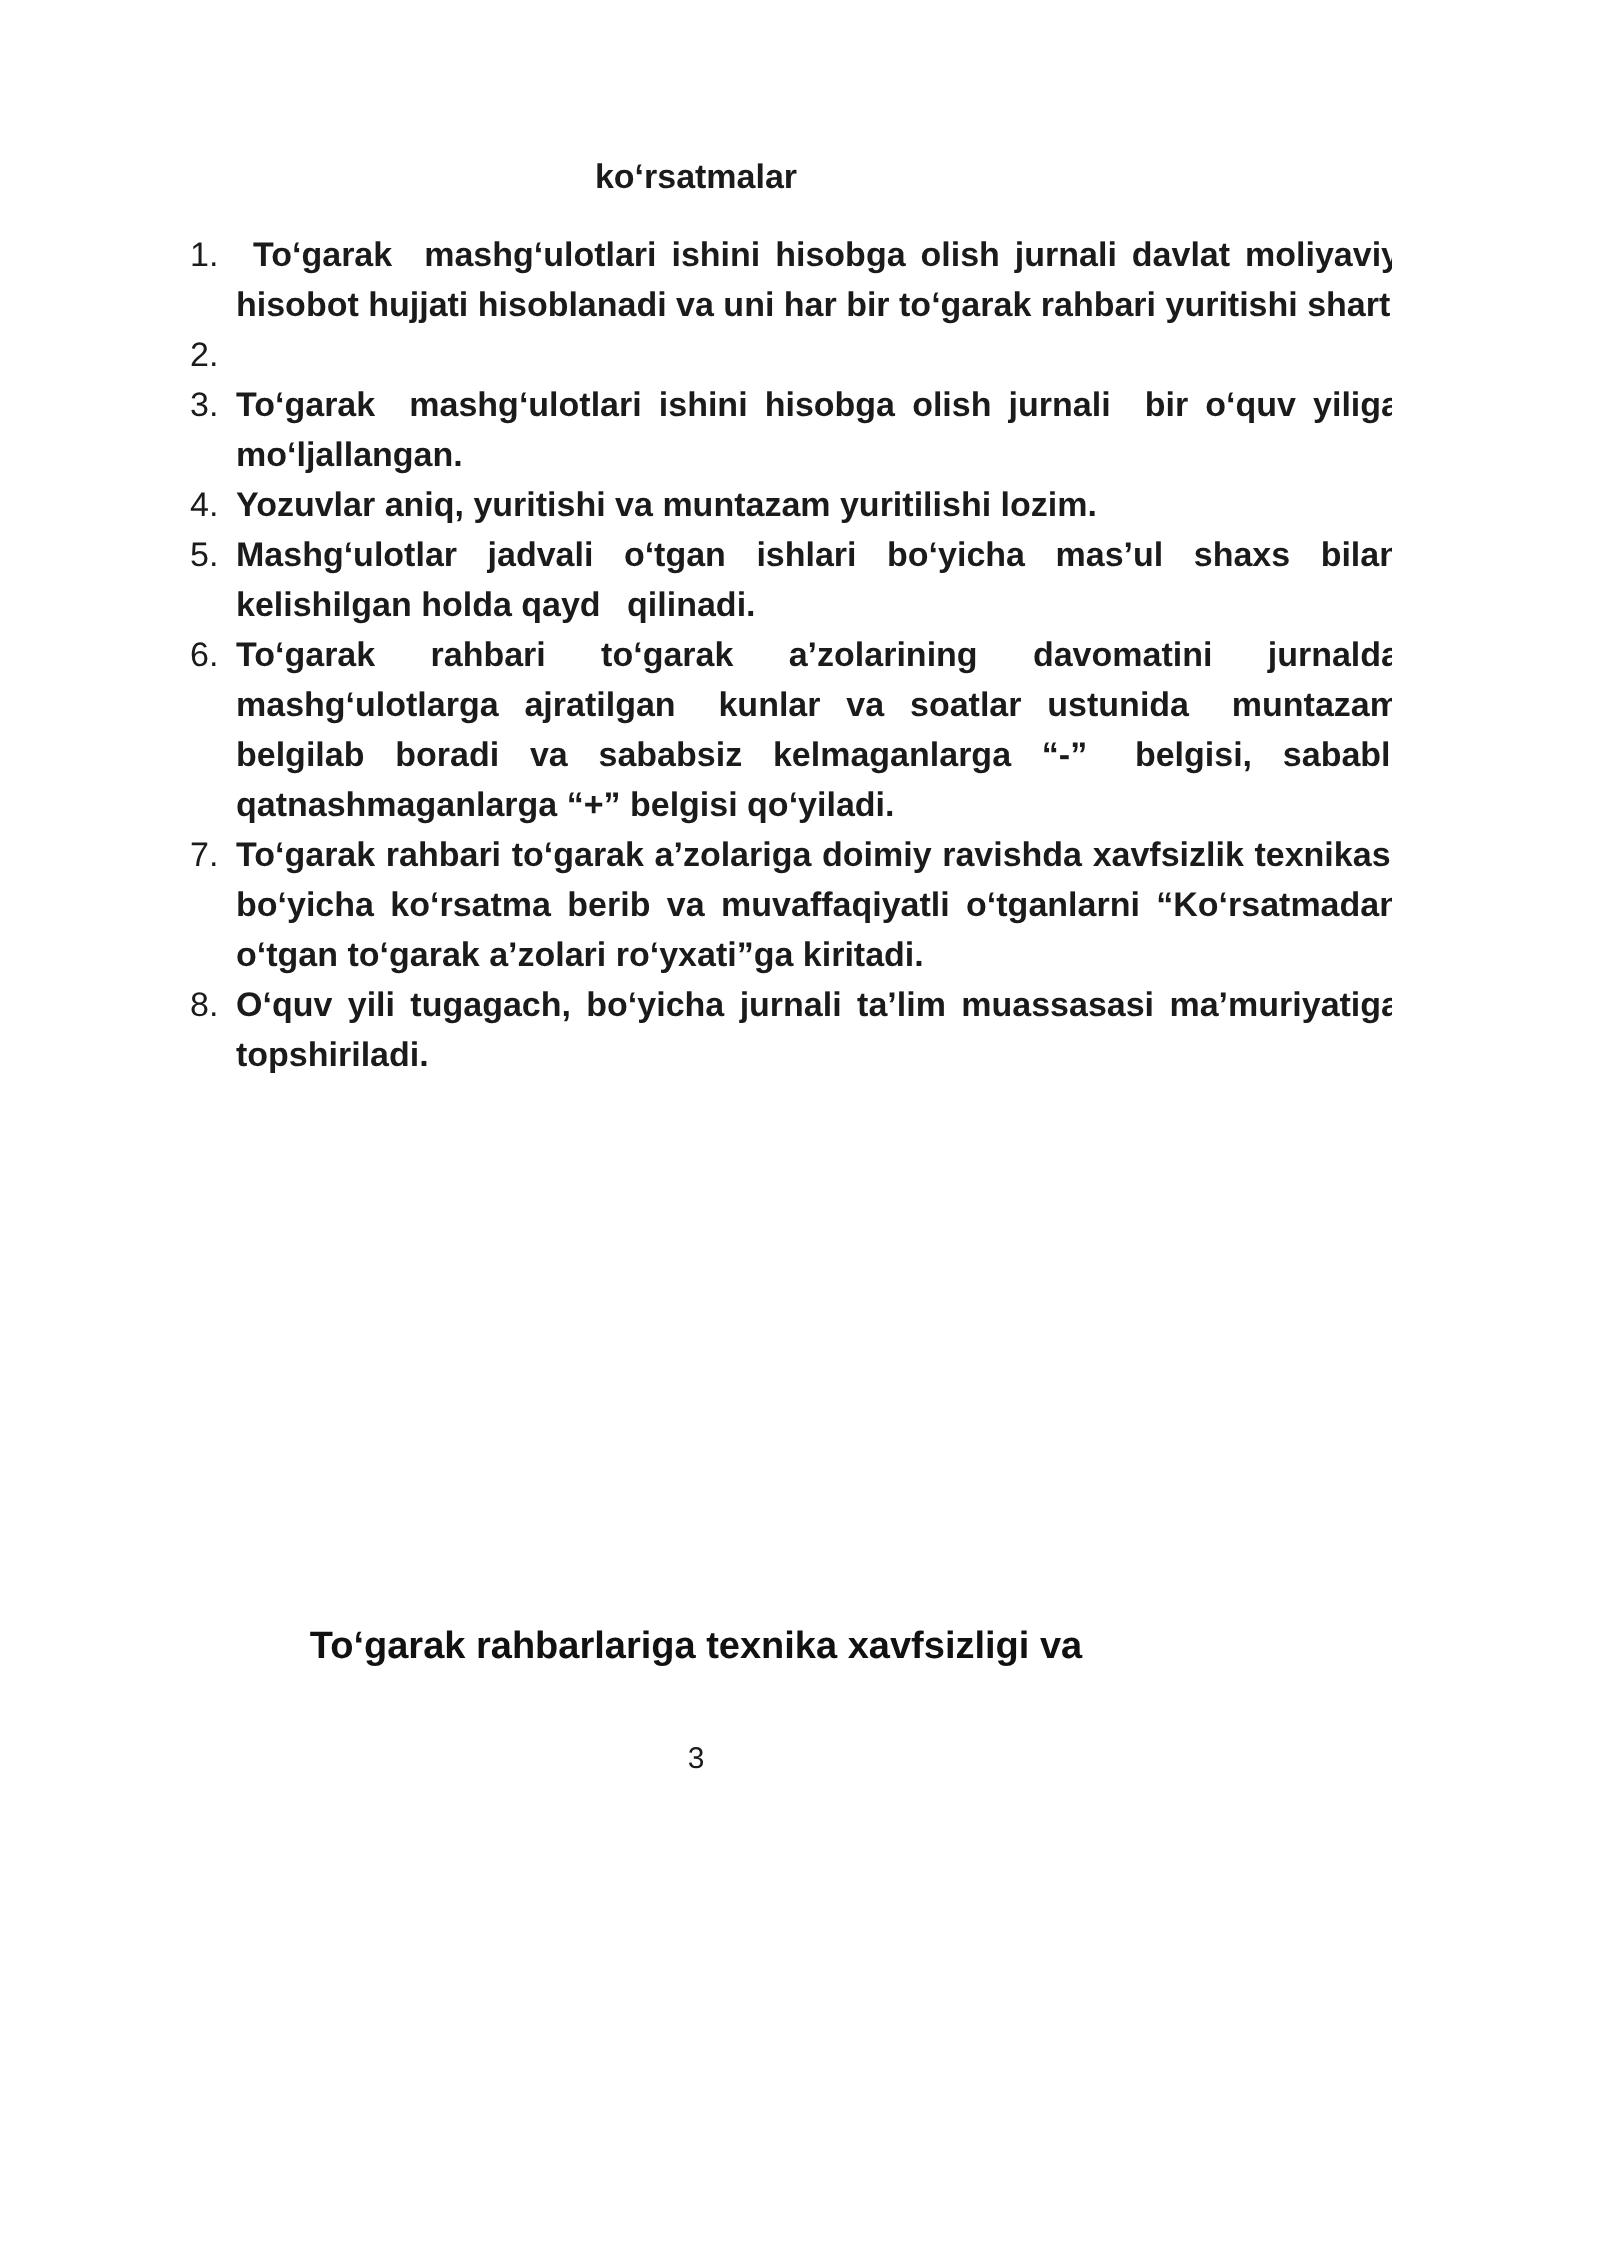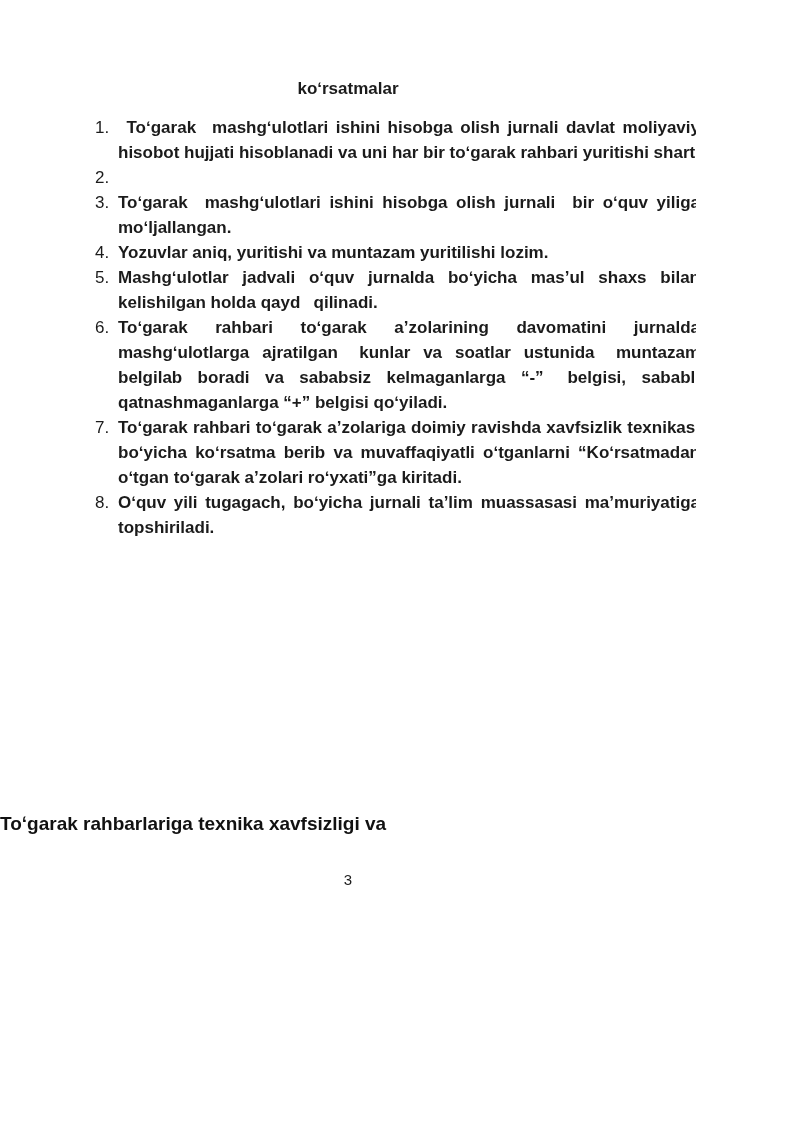--- a/index.html
+++ b/index.html
@@ -35,20 +35,21 @@
     flex: 0 0 582px;
     width: 582px;
   }
   .body p {
     margin: 0;
     text-align: justify;
     font-weight: bold;
   }
   .section-heading {
     margin: 271px 0 0 0;
+    text-align: center;
     font-size: 19px;
     font-weight: 700;
     line-height: 26px;
     color: #111111;
   }
   .page-number {
     margin-top: 33px;
     text-align: center;
     font-size: 15px;
     line-height: 20px;
@@ -87,21 +88,21 @@
       <div class="item">
         <span class="num">4.</span>
         <div class="body">
           <p>Yozuvlar aniq, yuritishi va muntazam yuritilishi lozim.</p>
         </div>
       </div>
 
       <div class="item">
         <span class="num">5.</span>
         <div class="body">
-          <p>Mashgʻulotlar jadvali oʻquv jurnalda boʻyicha mas’ul shaxs bilan kelishilgan holda qayd  qilinadi.</p>
+          <p>Mashgʻulotlar jadvali oʻtgan ishlari boʻyicha mas’ul shaxs bilan kelishilgan holda qayd  qilinadi.</p>
         </div>
       </div>
 
       <div class="item">
         <span class="num">6.</span>
         <div class="body">
           <p>Toʻgarak rahbari toʻgarak a’zolarining davomatini jurnalda mashgʻulotlarga ajratilgan  kunlar va soatlar ustunida  muntazam belgilab boradi va sababsiz kelmaganlarga “-”  belgisi, sababli qatnashmaganlarga “+” belgisi qoʻyiladi.</p>
         </div>
       </div>
 

